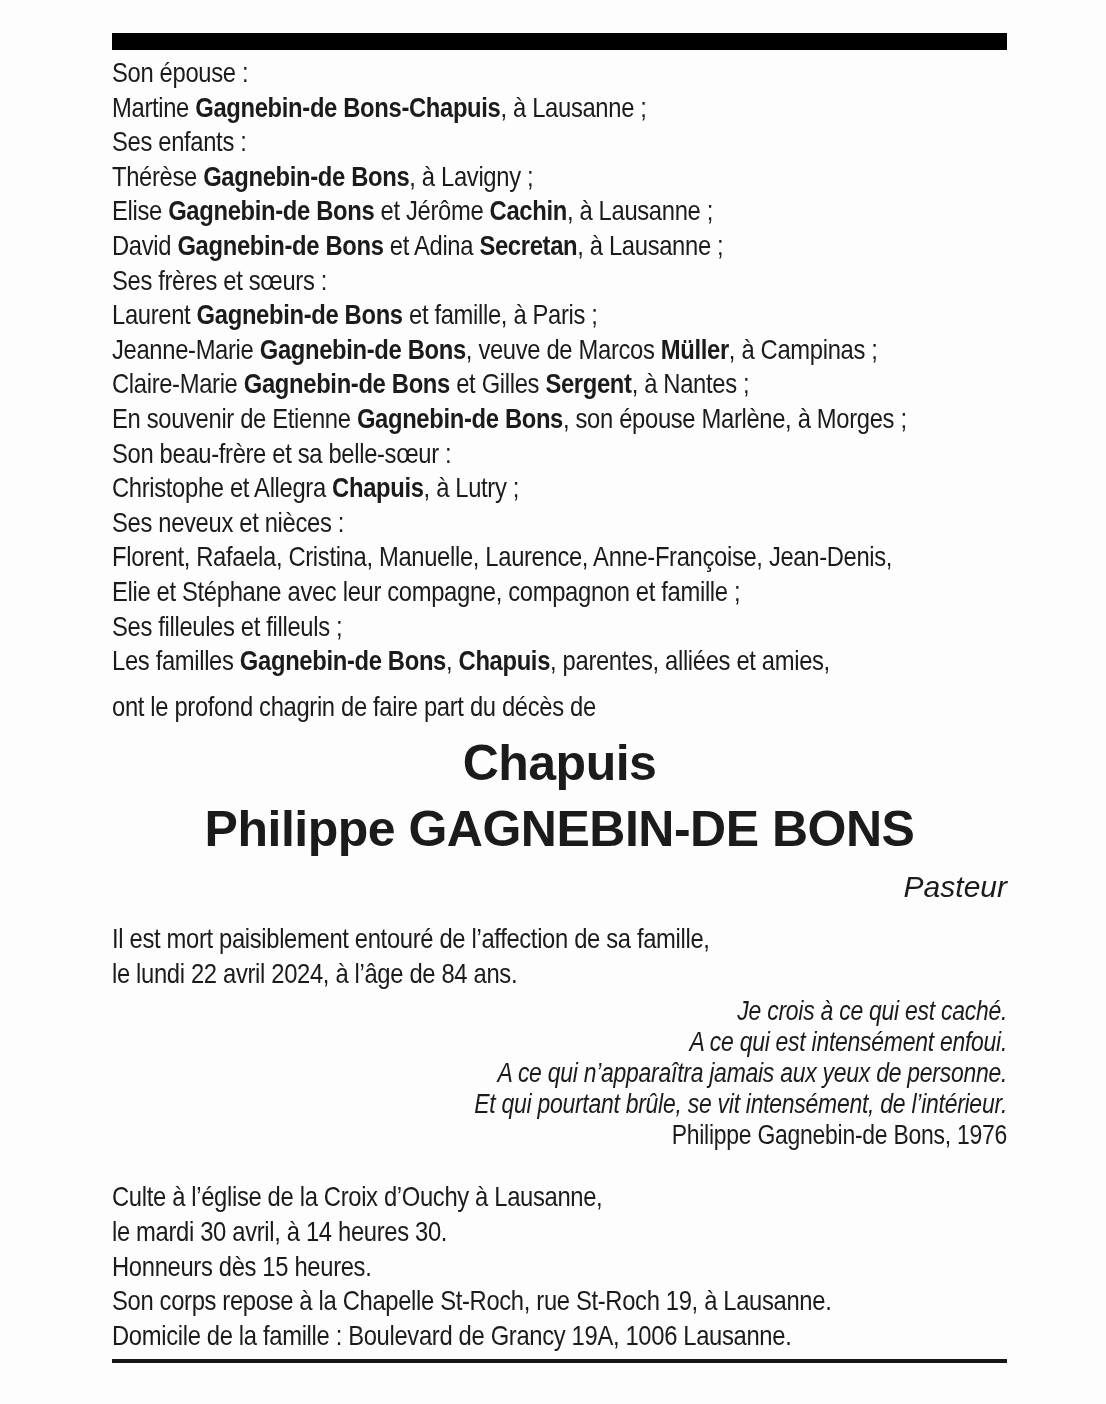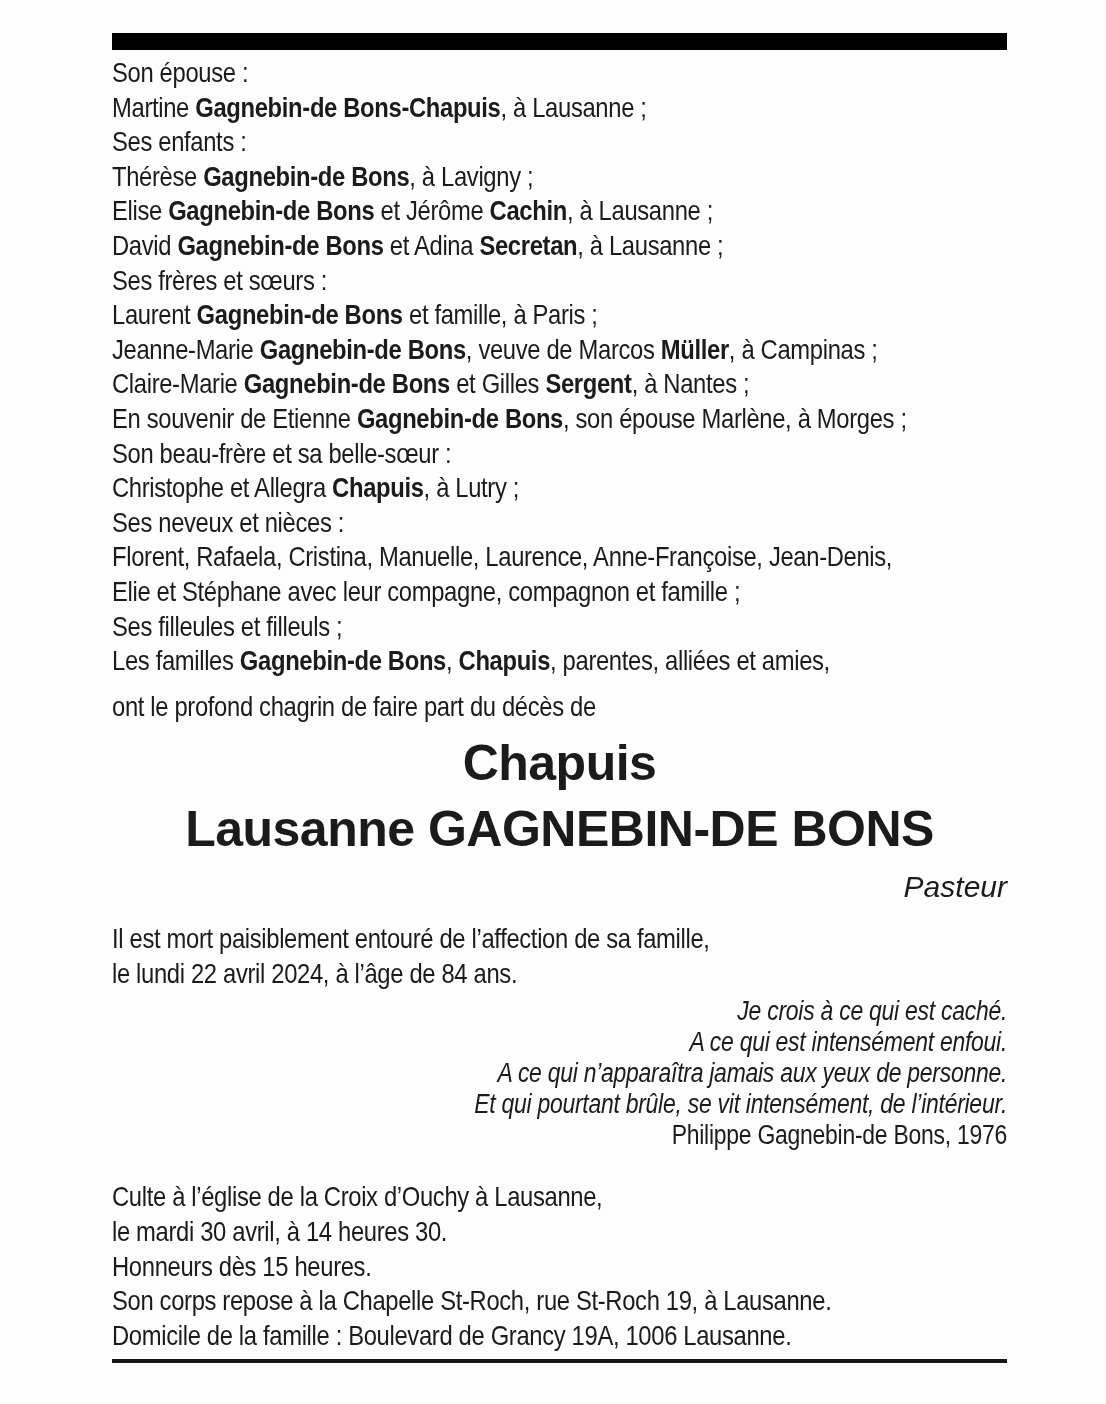--- a/index.html
+++ b/index.html
@@ -131,21 +131,21 @@
     <div class="line">Ses filleules et filleuls ;</div>
     <div class="line">Les familles <b>Gagnebin-de Bons</b>, <b>Chapuis</b>, parentes, alliées et amies,</div>
   </div>
 
   <div class="intro condensed">
     <div class="line">ont le profond chagrin de faire part du décès de</div>
   </div>
 
   <div class="titleblock">
     <div class="salutation">Chapuis</div>
-    <div class="deceased">Lausanne GAGNEBIN-DE BONS</div>
+    <div class="deceased">Philippe GAGNEBIN-DE BONS</div>
     <div class="role">Pasteur</div>
   </div>
 
   <div class="death condensed">
     <div class="line">Il est mort paisiblement entouré de l’affection de sa famille,</div>
     <div class="line">le lundi 22 avril 2024, à l’âge de 84 ans.</div>
   </div>
 
   <div class="quote condensed">
     <div class="qline">Je crois à ce qui est caché.</div>

